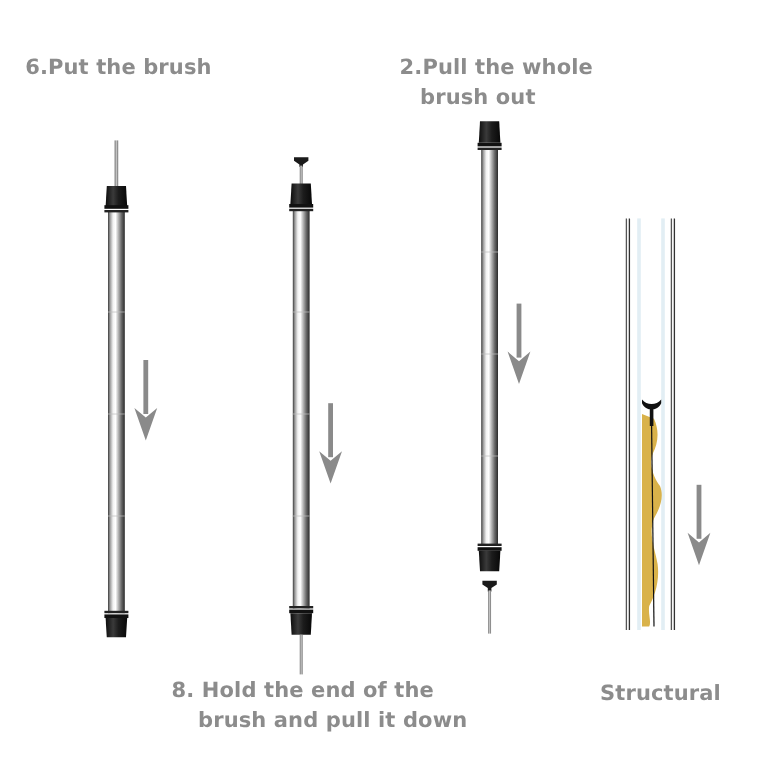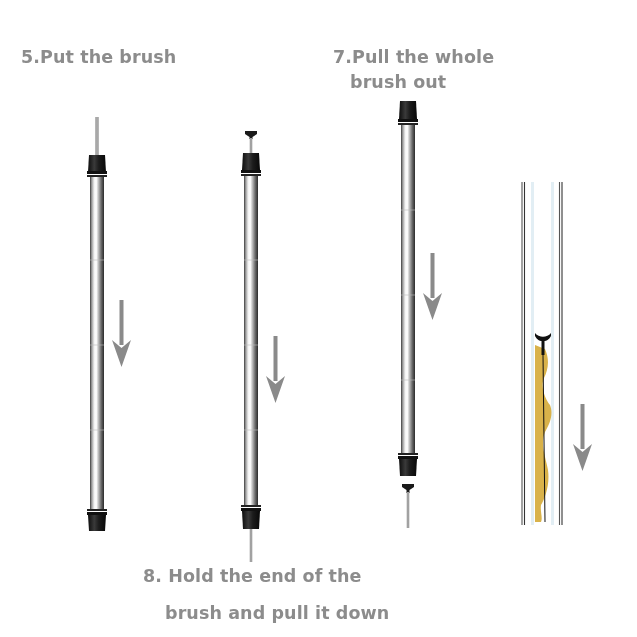--- a/index.html
+++ b/index.html
@@ -6,39 +6,40 @@
     body { width: 637px; height: 637px; position: relative; overflow: hidden;
            font-family: "DejaVu Sans", "Liberation Sans", sans-serif; }
     .label { position: absolute; color: #8c8c8c; font-weight: bold; font-size: 17.5px;
              line-height: 25px; white-space: nowrap; letter-spacing: 0.1px; }
     .label .l2 { display: block; }
     #lbl1 { left: 21px; top: 45px; }
     #lbl1 .l2 { padding-left: 17px; }
     #lbl3 { left: 333px; top: 45px; }
     #lbl3 .l2 { padding-left: 17px; }
     #lbl2 { left: 143px; top: 564px; }
-    #lbl2 .l2 { padding-left: 22px; margin-top: 12px; }
+    #lbl2 .l2 { padding-left: 22px; }
     #lbl4 { left: 500px; top: 566px; }
     svg.scene { position: absolute; left: 0; top: 0; }
   </style>
 </head>
 <body>
 
 <div class="label" id="lbl1">
-  <span>5.Put the brush</span>
+  <span>6.Put the brush</span>
 </div>
 <div class="label" id="lbl3">
-  <span>7.Pull the whole</span>
+  <span>2.Pull the whole</span>
   <span class="l2">brush out</span>
 </div>
 <div class="label" id="lbl2">
   <span>8. Hold the end of the</span>
   <span class="l2">brush and pull it down</span>
 </div>
 <div class="label" id="lbl4">
+  <span>Structural</span>
 </div>
 
 <svg class="scene" width="637" height="637" viewBox="0 0 637 637" xmlns="http://www.w3.org/2000/svg">
   <defs>
     <linearGradient id="metal" x1="0" x2="1" y1="0" y2="0">
       <stop offset="0" stop-color="#3a3a3a"></stop>
       <stop offset="0.12" stop-color="#9a9a9a"></stop>
       <stop offset="0.3" stop-color="#f2f2f2"></stop>
       <stop offset="0.45" stop-color="#ffffff"></stop>
       <stop offset="0.6" stop-color="#bdbdbd"></stop>

